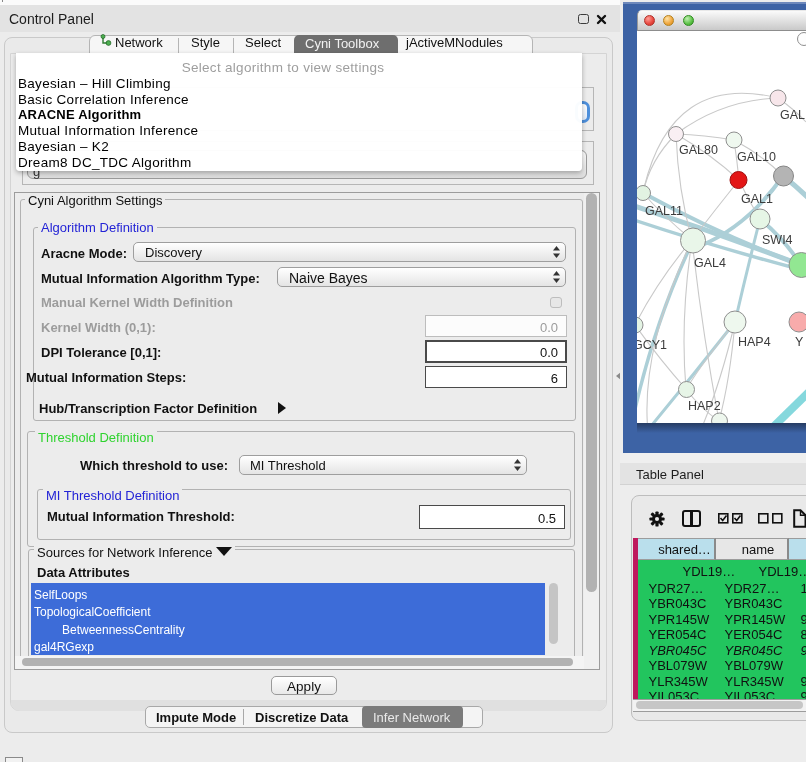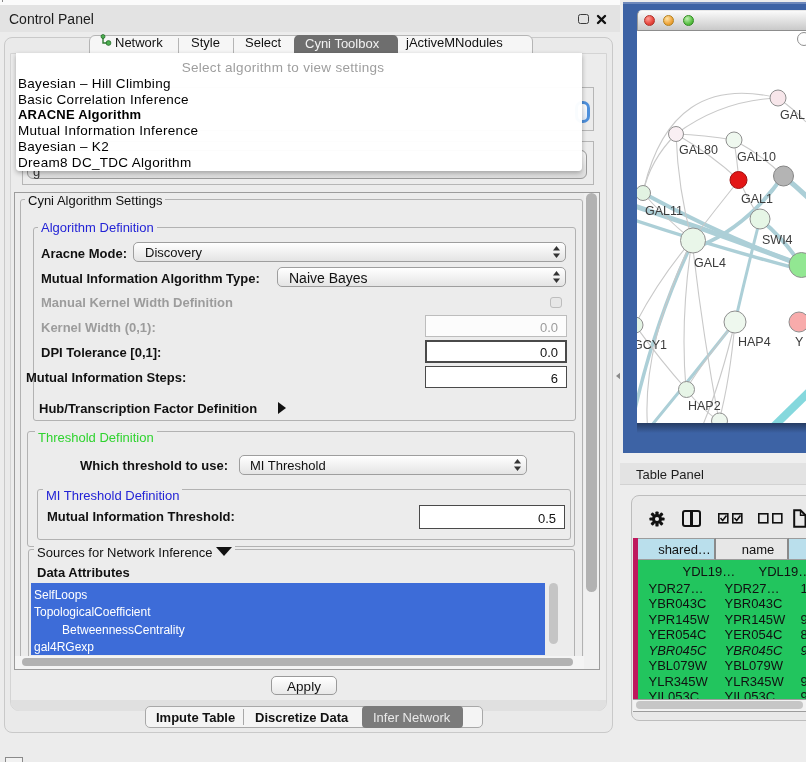--- a/index.html
+++ b/index.html
@@ -130,21 +130,21 @@
 <div class="abs" style="left:584px;top:193px;width:15px;height:476px;background:#f0f0f0;"></div>
 <div class="abs" style="left:586px;top:193px;width:11px;height:399px;background:#b2b2b2;border-radius:5.5px;"></div>
 
 <div class="abs" style="left:616px;top:372px;width:0;height:0;border-top:4px solid transparent;border-bottom:4px solid transparent;border-right:5px solid #8a8a8a;"></div>
 
 <div class="abs" style="left:271px;top:676px;width:66px;height:19px;border:1px solid #9a9a9a;border-radius:5px;background:linear-gradient(#ffffff,#e8e8e8);box-sizing:border-box;text-align:center;">
   <span style="font-size:13.5px;line-height:17px;color:#111;">Apply</span>
 </div>
 
 <div class="abs" style="left:145px;top:706px;width:338px;height:22px;background:#f4f4f4;border:1px solid #a8a8a8;border-radius:5px;box-sizing:border-box;"></div>
-<div class="abs b" style="left:156px;top:710px;font-size:13px;color:#111;">Impute Table</div>
+<div class="abs b" style="left:156px;top:710px;font-size:13px;color:#111;">Impute Mode</div>
 <div class="abs" style="left:243px;top:709px;width:1px;height:16px;background:#a8a8a8;"></div>
 <div class="abs b" style="left:255px;top:710px;font-size:13px;color:#111;">Discretize Data</div>
 <div class="abs" style="left:362px;top:706px;width:101px;height:22px;background:#7b7b7b;border-radius:4px;"></div>
 <div class="abs" style="left:373px;top:710px;font-size:13px;color:#eaeaea;">Infer Network</div>
 
 <div class="abs" style="left:5px;top:757px;width:18px;height:10px;background:#f2f2f2;border:1.5px solid #8a8a8a;box-sizing:border-box;"></div>
 
 <div class="abs" style="left:22px;top:87px;width:572px;height:44px;border:1px solid #b6b6b6;background:#ececec;box-sizing:border-box;"></div>
 <div class="abs" style="left:575px;top:101px;width:15px;height:22px;background:#4d8fdb;border-radius:7px;"></div>
 <div class="abs" style="left:578px;top:104px;width:9px;height:16px;background:linear-gradient(#ffffff,#e3ecf9);border-radius:4px;"></div>

